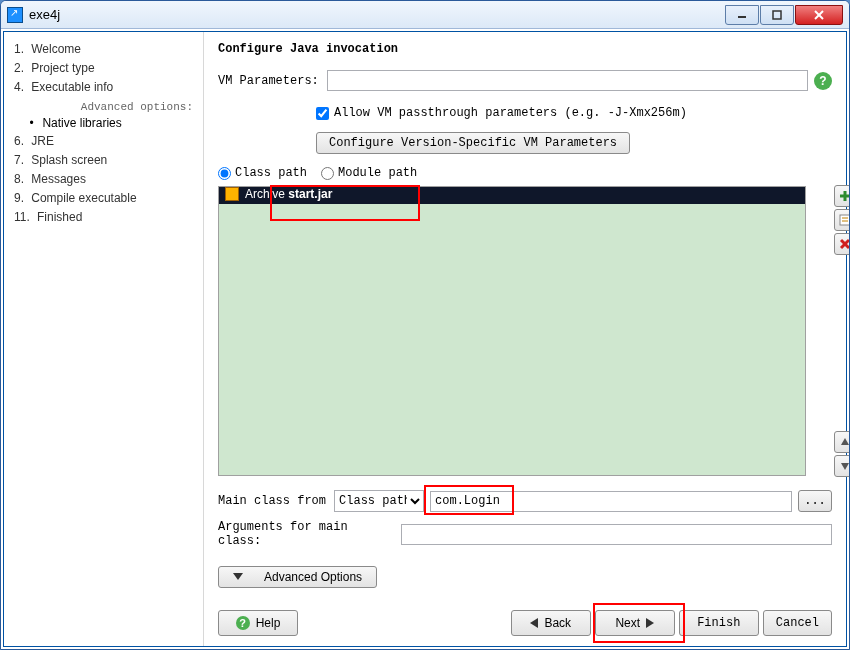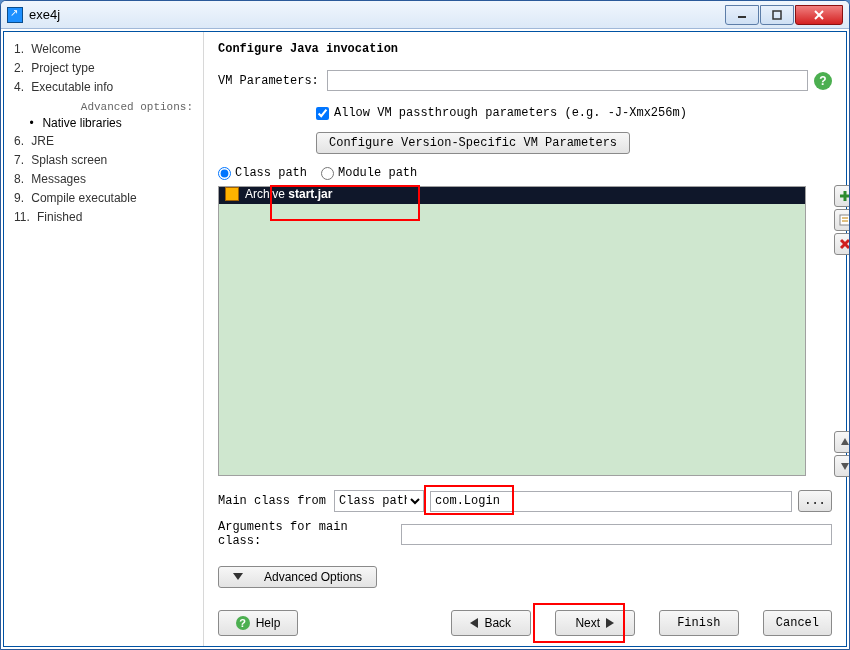--- a/index.html
+++ b/index.html
@@ -37,21 +37,21 @@
 
   .classpath-box { border: 1px solid #a0a0a0; height: 290px; background: #cfe7cf; position: relative; margin-right: 26px; }
   .cp-entry { height: 18px; background: #0f172a; color: #fff; display: flex; align-items: flex-start; padding: 0 6px; font-family: "Courier New", monospace; border-bottom: 1px solid #cfe7cf; }
   .cp-icon { width: 14px; height: 14px; background: #ffb300; border: 1px solid #a06000; margin-right: 6px; }
   .cp-name b { font-weight: bold; }
   .cp-side { position: absolute; right: -26px; top: -1px; width: 24px; display: flex; flex-direction: column; gap: 2px; }
   .cp-sidebtn { width: 22px; height: 22px; border: 1px solid #8a8a8a; background: linear-gradient(#f7f7f7,#e3e3e3); border-radius: 3px; display:flex; align-items:center; justify-content:center; cursor:pointer; }
   .cp-updown { position: absolute; right: -26px; bottom: -1px; width: 24px; display: flex; flex-direction: column; gap: 2px; }
 
   .footer { margin-top: auto; display:flex; align-items:center; padding-top: 8px; }
-  .footer .right { margin-left: auto; display:flex; gap:24px; }
+  .footer .right { margin-left: auto; display:flex; gap:4px; }
   .btnnav { min-width: 80px; height: 26px; }
 
   .redbox { position: absolute; border: 2px solid #ff0000; pointer-events: none; }
 
   select.sel { height: 22px; border:1px solid #abadb3; font-family:"Courier New", monospace; background:#fff; }
   .browsebtn { width: 34px; height: 22px; padding: 0; display:flex; align-items:center; justify-content:center; }
 
   .adv-toggle { display:inline-flex; align-items:center; gap:21px; padding: 3px 14px; }
 </style>
 </head>

